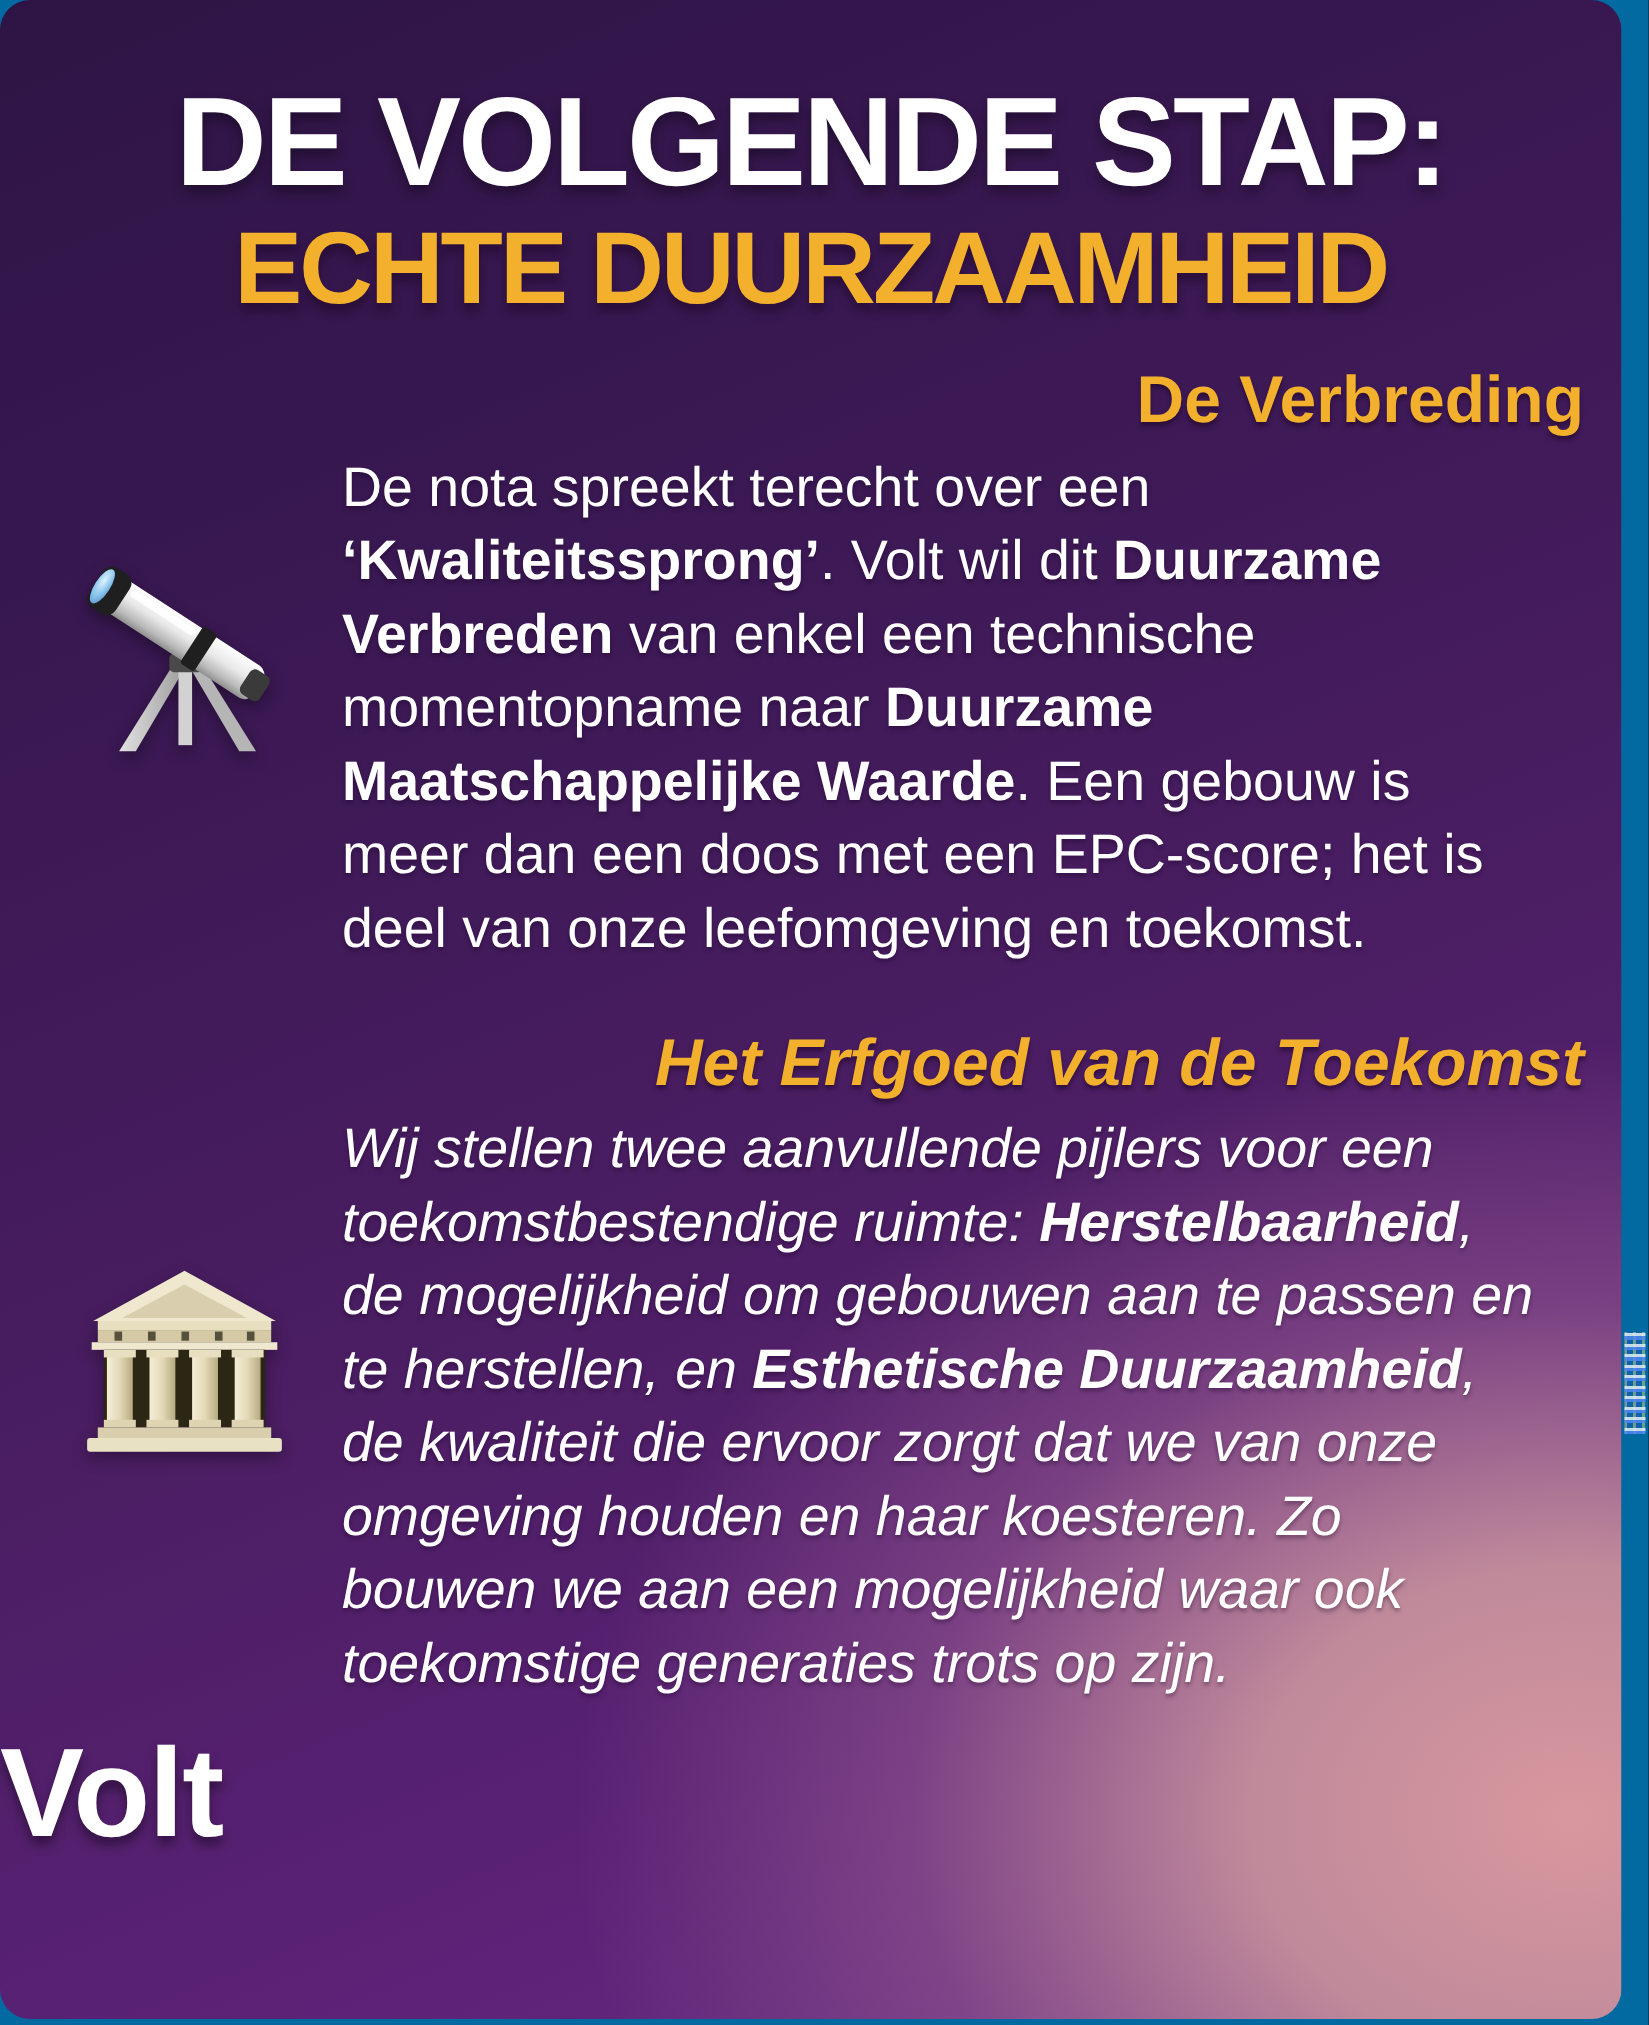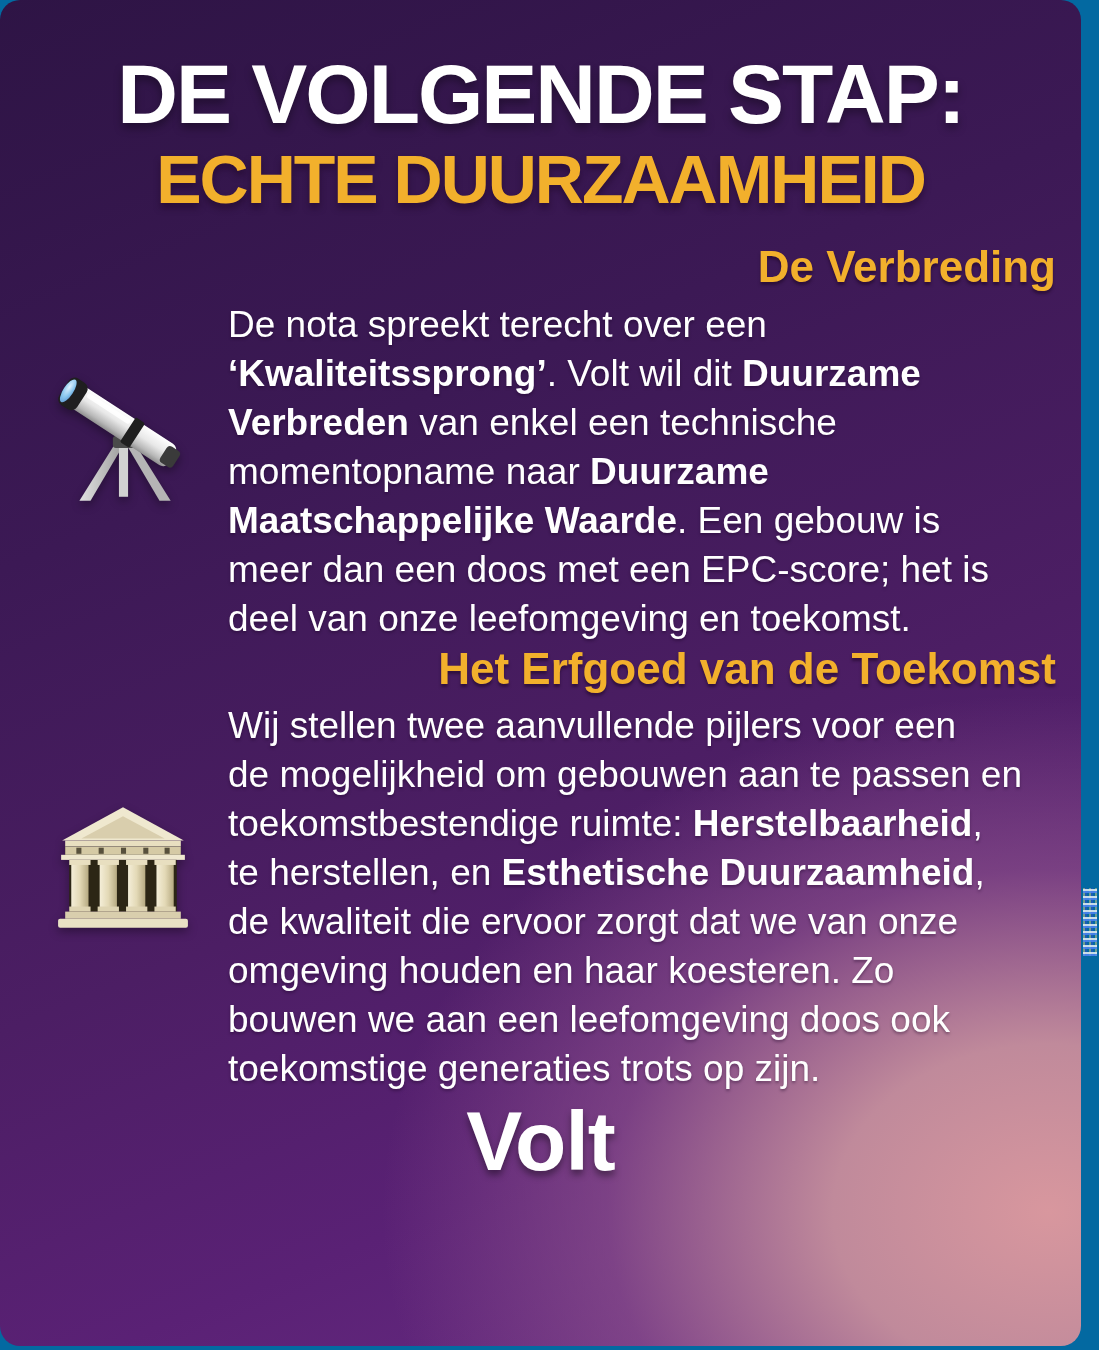--- a/index.html
+++ b/index.html
@@ -25,34 +25,34 @@
     letter-spacing:-2px;line-height:1.16;
     text-shadow:0 5px 8px rgba(0,0,0,0.35);
   }
   .title-line2{
     display:block;color:var(--yellow);font-size:68px;font-weight:700;
     letter-spacing:-2px;line-height:1.08;
     text-shadow:0 5px 6px rgba(30,5,35,0.5);
   }
   .section{display:flex;align-items:center;padding-left:52px;}
   .section.first{margin-top:24px;}
-  .section.second{}
+  .section.second{margin-top:40px;font-style:italic;}
   .iconbox{flex:0 0 176px;width:176px;display:flex;justify-content:flex-start;align-items:center;}
   .icon{width:142px;height:142px;filter:drop-shadow(0 4px 5px rgba(0,0,0,0.35));}
   .textcol{width:828px;}
   .section-heading{
     margin:0 0 6px 0;color:var(--yellow);font-size:44px;font-weight:700;
     line-height:1.2;text-shadow:0 3px 3px rgba(30,5,35,0.55);text-align:right;
   }
   .body{color:var(--white);font-size:37px;line-height:49px;font-weight:400;
     text-shadow:0 2px 3px rgba(25,0,35,0.4);}
   .line{white-space:nowrap;}
   .bold{font-weight:700;}
   .logo{
-    text-align:center;color:var(--white);
+    margin-top:14px;color:var(--white);
     font-size:84px;font-weight:700;letter-spacing:-1px;
     text-shadow:0 5px 7px rgba(0,0,0,0.4);
   }
   .artifact{
     position:absolute;right:2px;top:888px;width:14px;height:68px;opacity:.85;
     background-image:
       repeating-linear-gradient(0deg, rgba(90,140,255,0.85) 0 2px, rgba(255,255,255,0.9) 2px 4px, rgba(0,0,0,0) 4px 7px),
       repeating-linear-gradient(90deg, rgba(255,230,120,0.5) 0 2px, rgba(70,70,210,0.45) 2px 4px, transparent 4px 6px);
   }
 </style>
@@ -166,26 +166,26 @@
           </g>
 
           <rect x="13" y="113" width="114" height="7" fill="#d9cead"></rect>
           <rect x="6" y="120" width="128" height="9" rx="2" fill="#e9e1c4"></rect>
         </svg>
       </div>
       <div class="textcol">
         <h2 class="section-heading">Het Erfgoed van de Toekomst</h2>
         <div class="body">
             <div class="line"><span>Wij stellen twee aanvullende pijlers voor een</span></div>
+            <div class="line"><span>toekomstbestendige ruimte: </span><span class="bold">Herstelbaarheid</span><span>,</span></div>
             <div class="line"><span>de mogelijkheid om gebouwen aan te passen en</span></div>
-            <div class="line"><span>toekomstbestendige ruimte: </span><span class="bold">Herstelbaarheid</span><span>,</span></div>
             <div class="line"><span>te herstellen, en </span><span class="bold">Esthetische Duurzaamheid</span><span>,</span></div>
             <div class="line"><span>de kwaliteit die ervoor zorgt dat we van onze</span></div>
             <div class="line"><span>omgeving houden en haar koesteren. Zo</span></div>
-            <div class="line"><span>bouwen we aan een leefomgeving doos ook</span></div>
+            <div class="line"><span>bouwen we aan een mogelijkheid waar ook</span></div>
             <div class="line"><span>toekomstige generaties trots op zijn.</span></div>
           </div>
       </div>
     </section>
 
     <div class="logo">Volt</div>
   </div>
 
   <div class="artifact"></div>
 </div>

